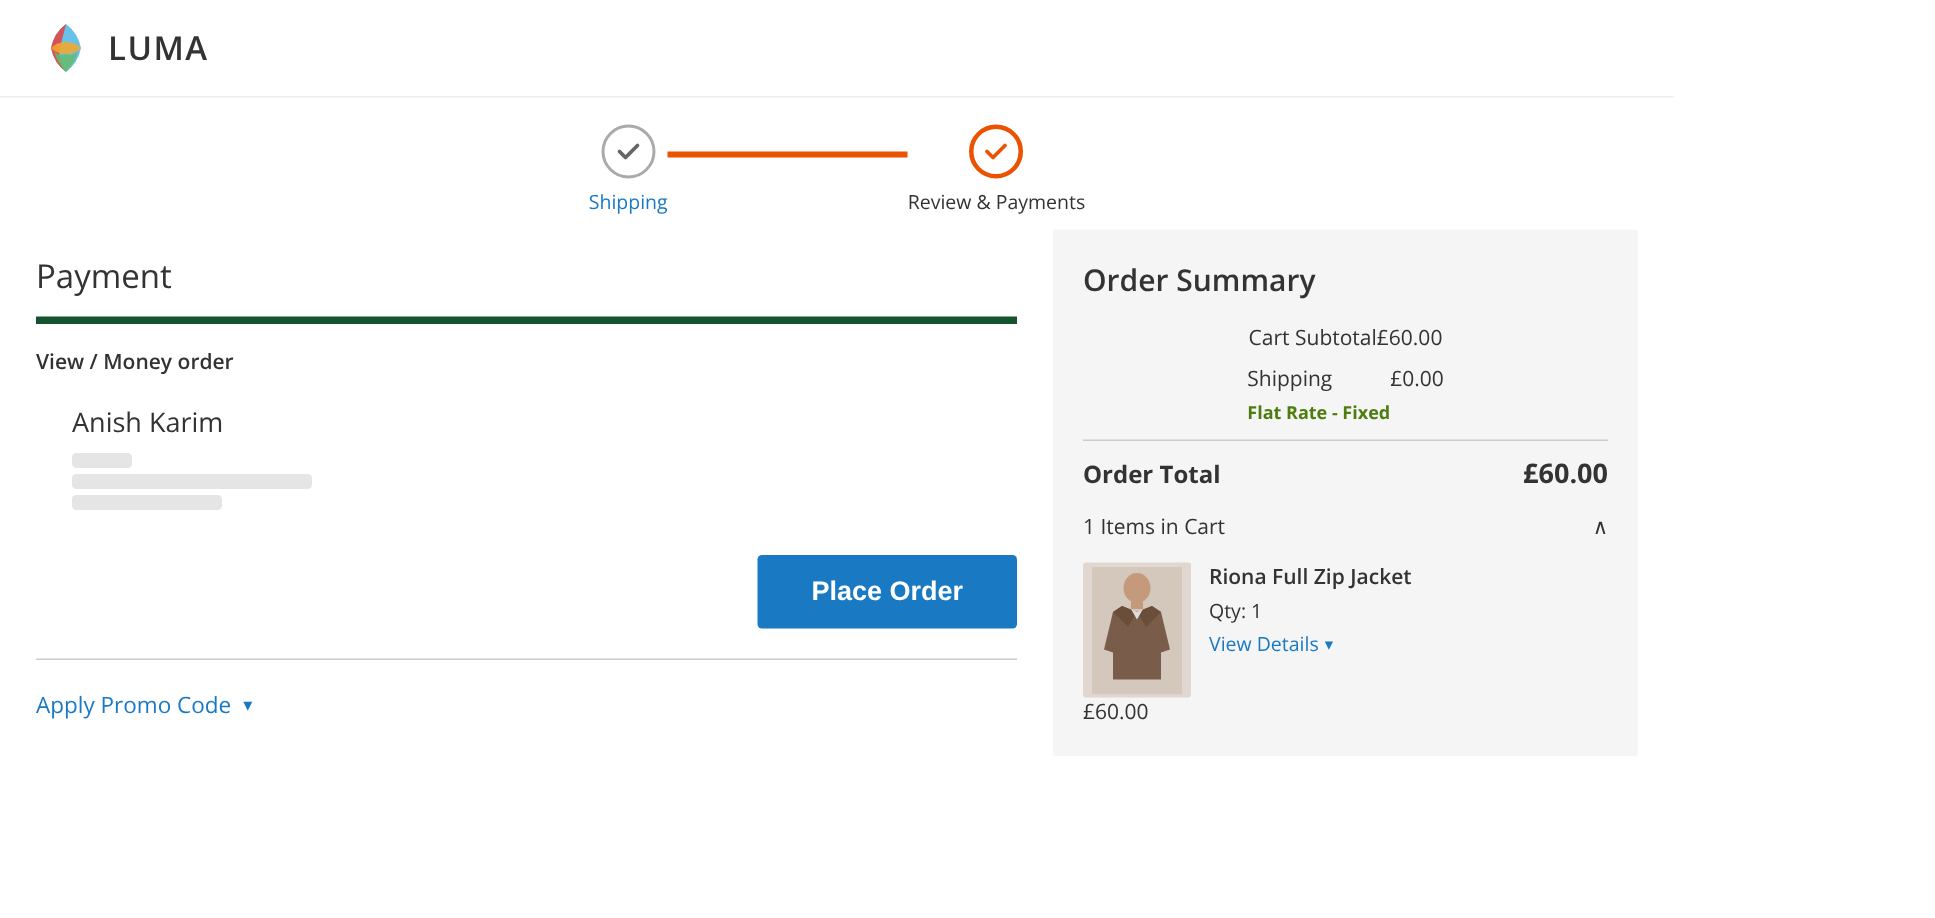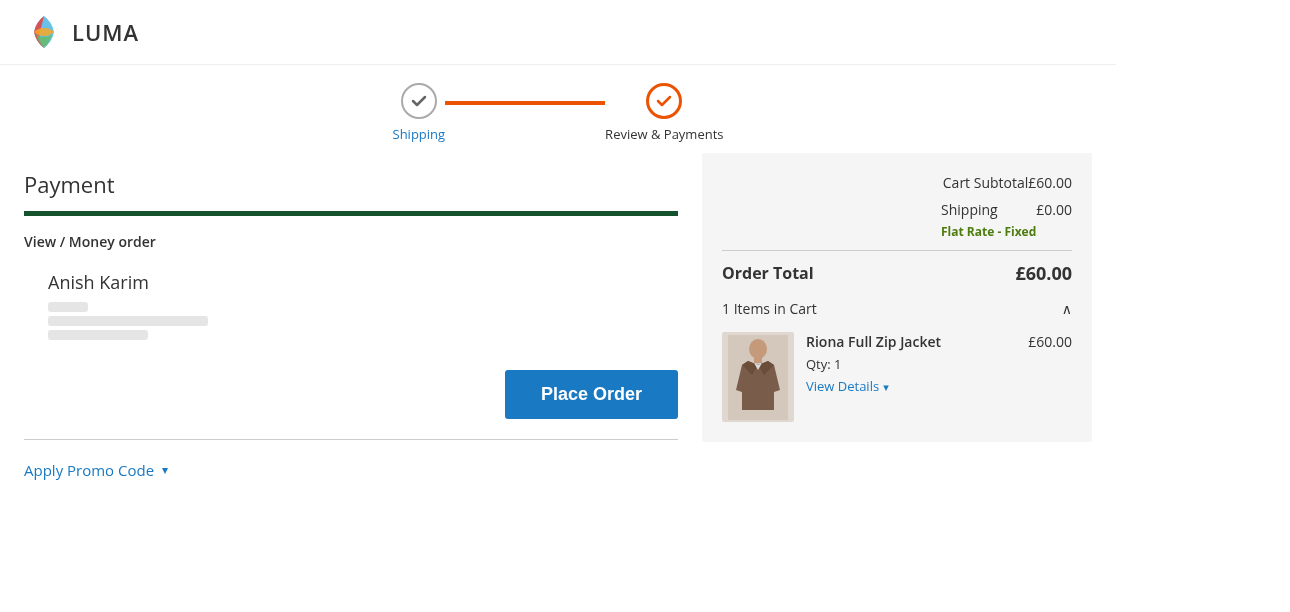--- a/index.html
+++ b/index.html
@@ -187,21 +187,21 @@
       margin-top: 0;
     }
     .order-summary-title {
       font-size: 20px;
       font-weight: 600;
       color: #333;
       margin-bottom: 16px;
     }
     .summary-row {
       display: flex;
-      justify-content: flex-end;
+      justify-content: center;
       align-items: flex-start;
       margin-bottom: 8px;
     }
     .summary-label {
       font-size: 14px;
       color: #333;
     }
     .summary-value {
       font-size: 14px;
       color: #333;
@@ -289,20 +289,21 @@
       font-size: 13px;
       display: flex;
       align-items: center;
       gap: 4px;
       cursor: pointer;
     }
     .cart-item-row {
       display: flex;
       justify-content: space-between;
       align-items: flex-start;
+      flex-direction: column;
     }
   </style>
 </head>
 <body>
 
 <div class="page-wrapper">
 
   <div class="header">
     <div class="logo-wrapper">
 
@@ -362,20 +363,21 @@
 
       <hr class="divider">
 
       <div class="promo-row">
         <span>Apply Promo Code</span>
         <span class="promo-chevron">▾</span>
       </div>
     </div>
 
     <div class="right-panel">
+      <div class="order-summary-title">Order Summary</div>
 
       <div class="summary-row">
         <span class="summary-label">Cart Subtotal</span>
         <span class="summary-value">£60.00</span>
       </div>
 
       <div class="summary-row">
         <div>
           <div class="summary-label">Shipping</div>
           <div class="shipping-sub">Flat Rate - Fixed</div>

